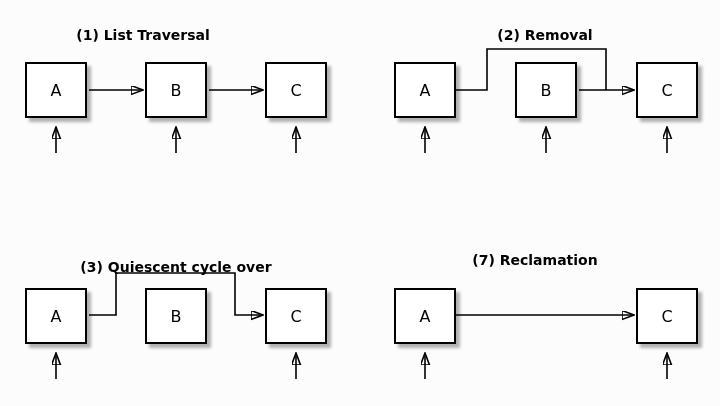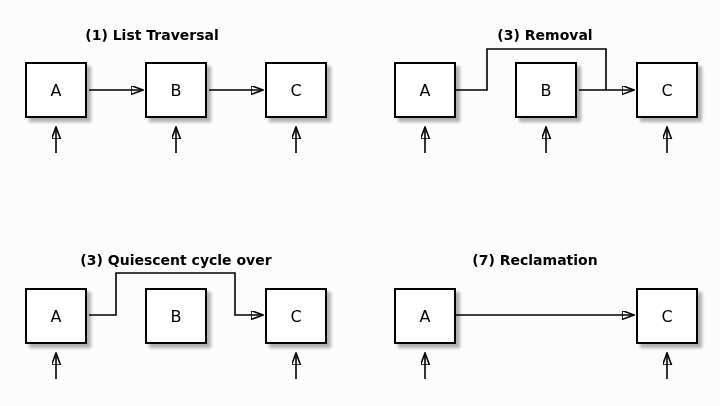--- a/index.html
+++ b/index.html
@@ -65,23 +65,23 @@
 
     <path d="M89,315 H116 V273 H235 V315 H262" marker-end="url(#ah)"></path>
     <path d="M56,379 V354" marker-end="url(#ah)"></path>
     <path d="M296,379 V354" marker-end="url(#ah)"></path>
 
     <path d="M456,315 H633" marker-end="url(#ah)"></path>
     <path d="M425,379 V354" marker-end="url(#ah)"></path>
     <path d="M667,379 V354" marker-end="url(#ah)"></path>
   </svg>
 
-  <div class="ptitle" style="left:152px; top:27px;">(1) List Traversal</div>
-  <div class="ptitle" style="left:545px; top:27px;">(3) Removal</div>
-  <div class="ptitle" style="left:176px; top:252px;">(3) Quiescent cycle over</div>
+  <div class="ptitle" style="left:143px; top:27px;">(1) List Traversal</div>
+  <div class="ptitle" style="left:545px; top:27px;">(2) Removal</div>
+  <div class="ptitle" style="left:176px; top:259px;">(3) Quiescent cycle over</div>
   <div class="ptitle" style="left:535px; top:252px;">(7) Reclamation</div>
 
   <div class="node" style="left:25px; top:62px;">
       <span>A</span>
     </div>
   <div class="node" style="left:145px; top:62px;">
       <span>B</span>
     </div>
   <div class="node" style="left:265px; top:62px;">
       <span>C</span>

